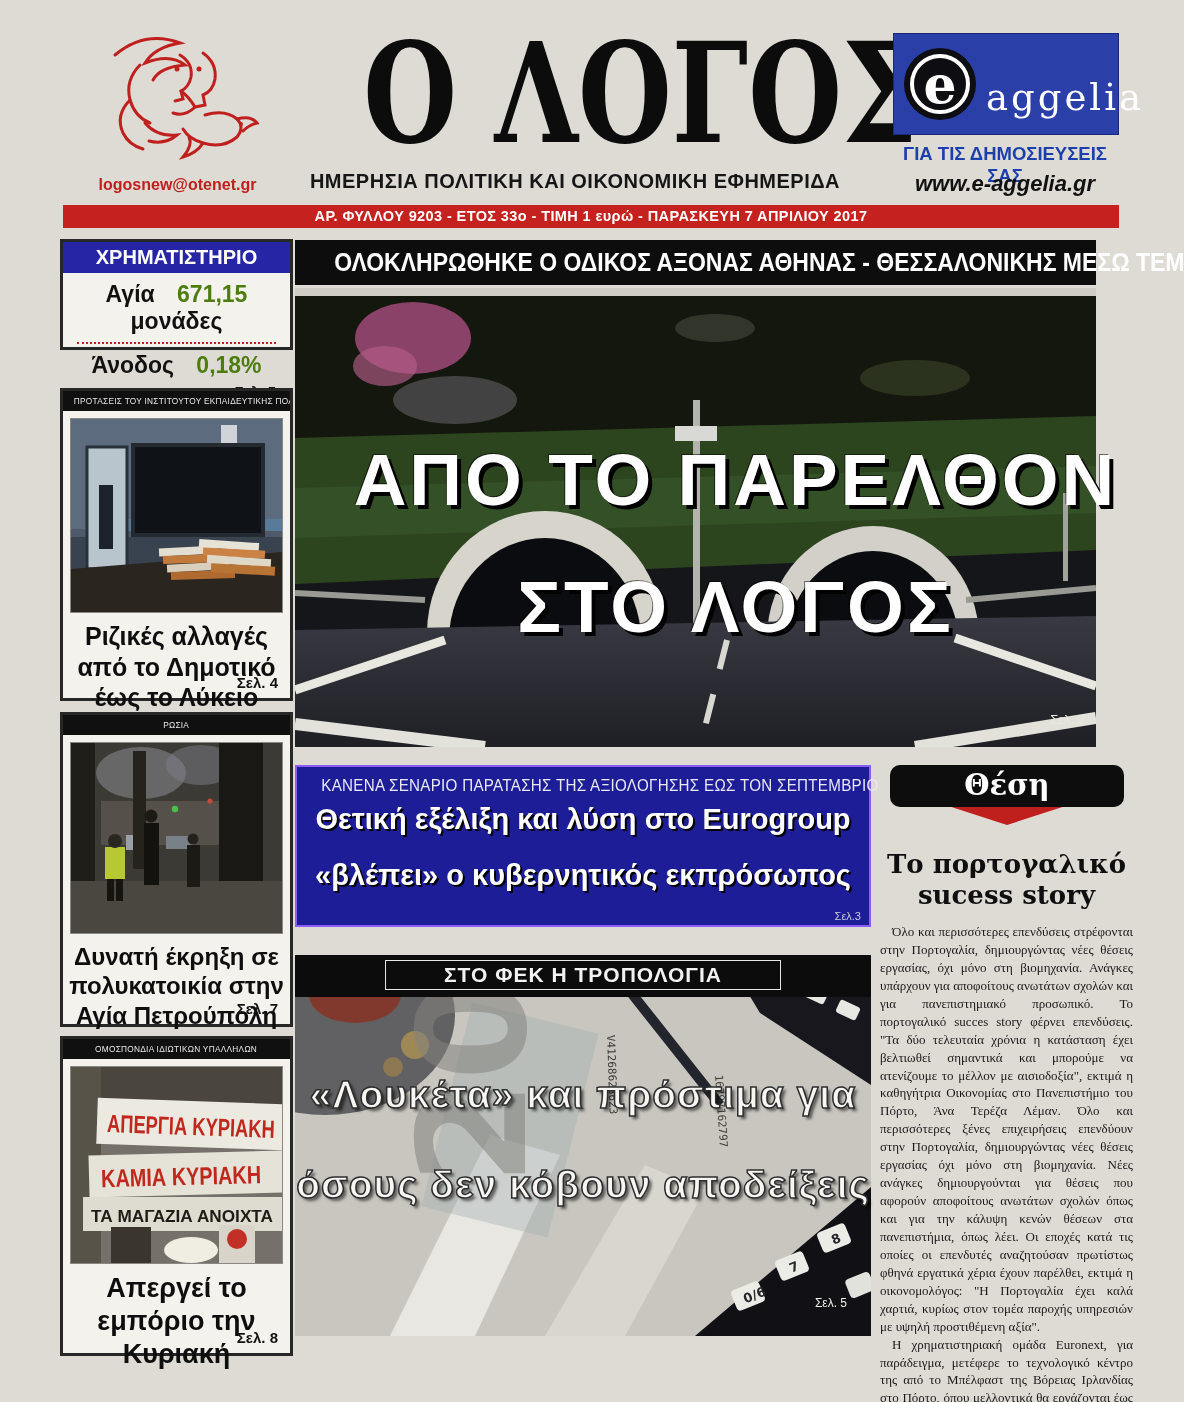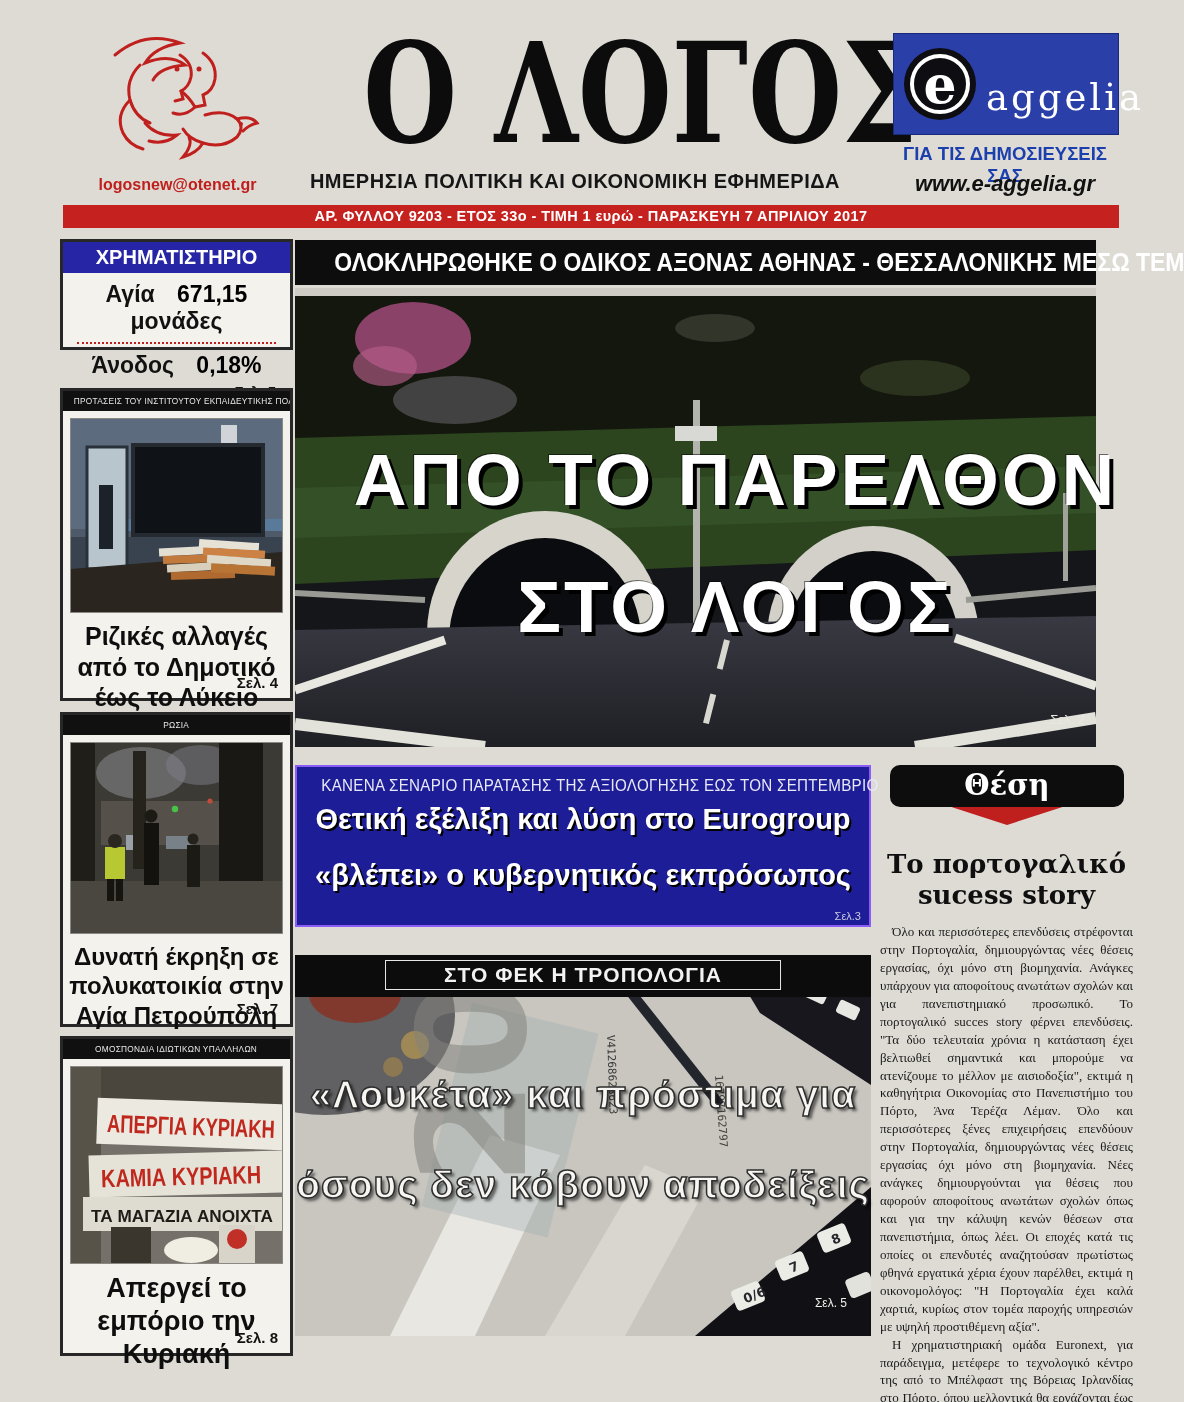--- a/index.html
+++ b/index.html
@@ -32,21 +32,21 @@
   #ad-tagline{position:absolute;left:0;top:110px;width:224px;text-align:center;color:#1c3fae;
               font-weight:bold;font-size:18.5px;}
   #ad-url{position:absolute;left:0;top:138px;width:224px;text-align:center;color:#111;
           font-weight:bold;font-style:italic;font-size:22px;}
 
   
   .side-box{left:60px;width:233px;border:3px solid #272727;background:#f4f2ed;box-sizing:border-box;}
   #stock-box{top:239px;height:111px;}
   #stock-header{height:31px;background:#2525a5;color:#fff;font-weight:bold;font-size:20px;line-height:31px;text-align:center;}
   .stock-line{text-align:center;font-weight:bold;font-size:23px;color:#111;margin-top:8px;}
-  .stock-line .red{color:#000000;margin-left:16px;}
+  .stock-line .red{color:#4d7c0f;margin-left:16px;}
   #stock-divider{border-top:2px dotted #c0201d;margin:7px 14px 0 14px;}
   #stock-ref{text-align:right;font-weight:bold;font-size:15px;color:#111;margin:4px 14px 0 0;}
 
   .side-kicker{height:20px;background:#101010;color:#e8e8e8;font-size:9px;line-height:20px;
                text-align:center;overflow:hidden;letter-spacing:.3px;}
   .side-photo{display:block;margin:7px auto 0 auto;width:211px;border:1px solid #8a8882;}
   .side-headline{text-align:center;font-weight:bold;color:#0e0e0e;line-height:1.22;margin-top:8px;}
   .side-ref{position:absolute;right:12px;bottom:7px;font-weight:bold;font-size:15px;color:#111;}
   #side-item-0{top:388px;height:313px;}
   #side-item-1{top:712px;height:315px;}

